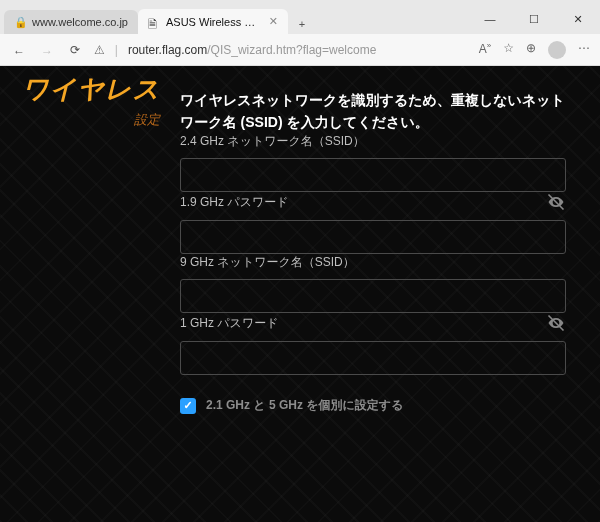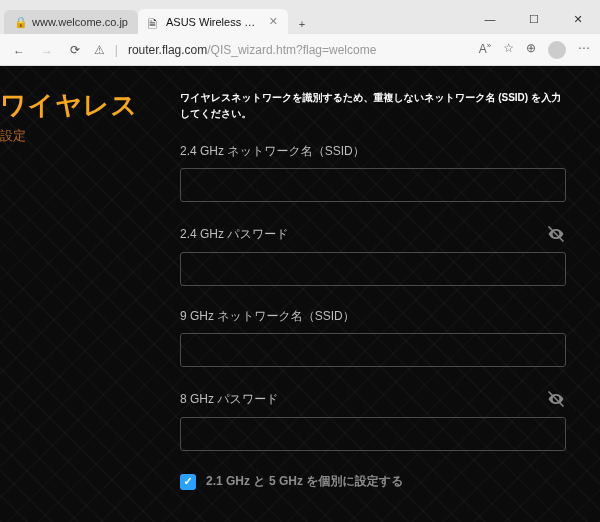--- a/index.html
+++ b/index.html
@@ -44,28 +44,28 @@
   overflow:hidden;
 }
 .page::before{
   content:""; position:absolute; inset:0;
   background:
     repeating-linear-gradient(45deg, rgba(255,255,255,.025) 0 2px, transparent 2px 18px),
     repeating-linear-gradient(-45deg, rgba(255,255,255,.02) 0 2px, transparent 2px 22px);
   pointer-events:none;
 }
 .brand {
-  width: 170px; padding: 22px 10px 0 0; 
-  position:relative; z-index:1;
+  width: 170px; padding: 6px 10px 0 0; text-align:right;
+  position:relative; z-index:1;font-style:italic;
 }
 .brand-main { color:#f5a623; font-size:26px; font-weight:700; letter-spacing:1px; }
 .brand-sub { color:#b9691b; font-size:13px; margin-top:4px; }
 .main { flex:1; padding: 24px 34px 0 10px; position:relative; z-index:1; }
-.heading { color:#fff; font-size:10px; font-weight:700; line-height:1.55; }
-.field { margin-top: 22px; }
+.heading { color:#fff; font-size:14px; font-weight:700; line-height:1.55; }
+.field { }
 .field-row { display:flex; align-items:center; gap:8px; }
 .field-label { color:#bfbfbf; font-size:12px; flex:1; }
 .eye { width:20px; height:20px; display:flex; align-items:center; justify-content:center; }
 .input {
   margin-top:8px; width: 100%; height: 34px;
   border: 1px solid #4a4a4a; background: transparent; border-radius:3px;
   color:#fff; padding:0 10px; font-size:12px; outline:none;
 }
 .checkbox-row { margin-top:22px; display:flex; align-items:center; gap:10px; font-size:12px; color:#8d8d8d; font-weight:600;}
 .chk { width:16px;height:16px;border-radius:3px;background:#2aa0ff;display:flex;align-items:center;justify-content:center;color:#fff;font-size:11px;}
@@ -121,41 +121,41 @@
 
     <div class="field">
       <div class="field-row">
         <div class="field-label">2.4 GHz ネットワーク名（SSID）</div>
       </div>
       <input class="input" value="" style="">
     </div>
 
     <div class="field">
       <div class="field-row">
-        <div class="field-label">2.4 GHz パスワード</div>
+        <div class="field-label">1.9 GHz パスワード</div>
         <span class="eye">
           <svg width="20" height="20" viewBox="0 0 24 24" fill="#888">
               <path d="M12 6c3.8 0 7.2 2.4 9 6-1.8 3.6-5.2 6-9 6s-7.2-2.4-9-6c1.8-3.6 5.2-6 9-6zm0 2a4 4 0 100 8 4 4 0 000-8z"></path>
               <line x1="3" y1="3" x2="21" y2="21" stroke="#888" stroke-width="2"></line>
             </svg>
         </span>
       </div>
       <input class="input" type="password" value="" style="">
     </div>
 
     <div class="field">
       <div class="field-row">
         <div class="field-label">9 GHz ネットワーク名（SSID）</div>
       </div>
       <input class="input" value="" style="">
     </div>
 
     <div class="field">
       <div class="field-row">
-        <div class="field-label">8 GHz パスワード</div>
+        <div class="field-label">1 GHz パスワード</div>
         <span class="eye">
           <svg width="20" height="20" viewBox="0 0 24 24" fill="#888">
               <path d="M12 6c3.8 0 7.2 2.4 9 6-1.8 3.6-5.2 6-9 6s-7.2-2.4-9-6c1.8-3.6 5.2-6 9-6zm0 2a4 4 0 100 8 4 4 0 000-8z"></path>
               <line x1="3" y1="3" x2="21" y2="21" stroke="#888" stroke-width="2"></line>
             </svg>
         </span>
       </div>
       <input class="input" type="password" value="" style="">
     </div>
 

